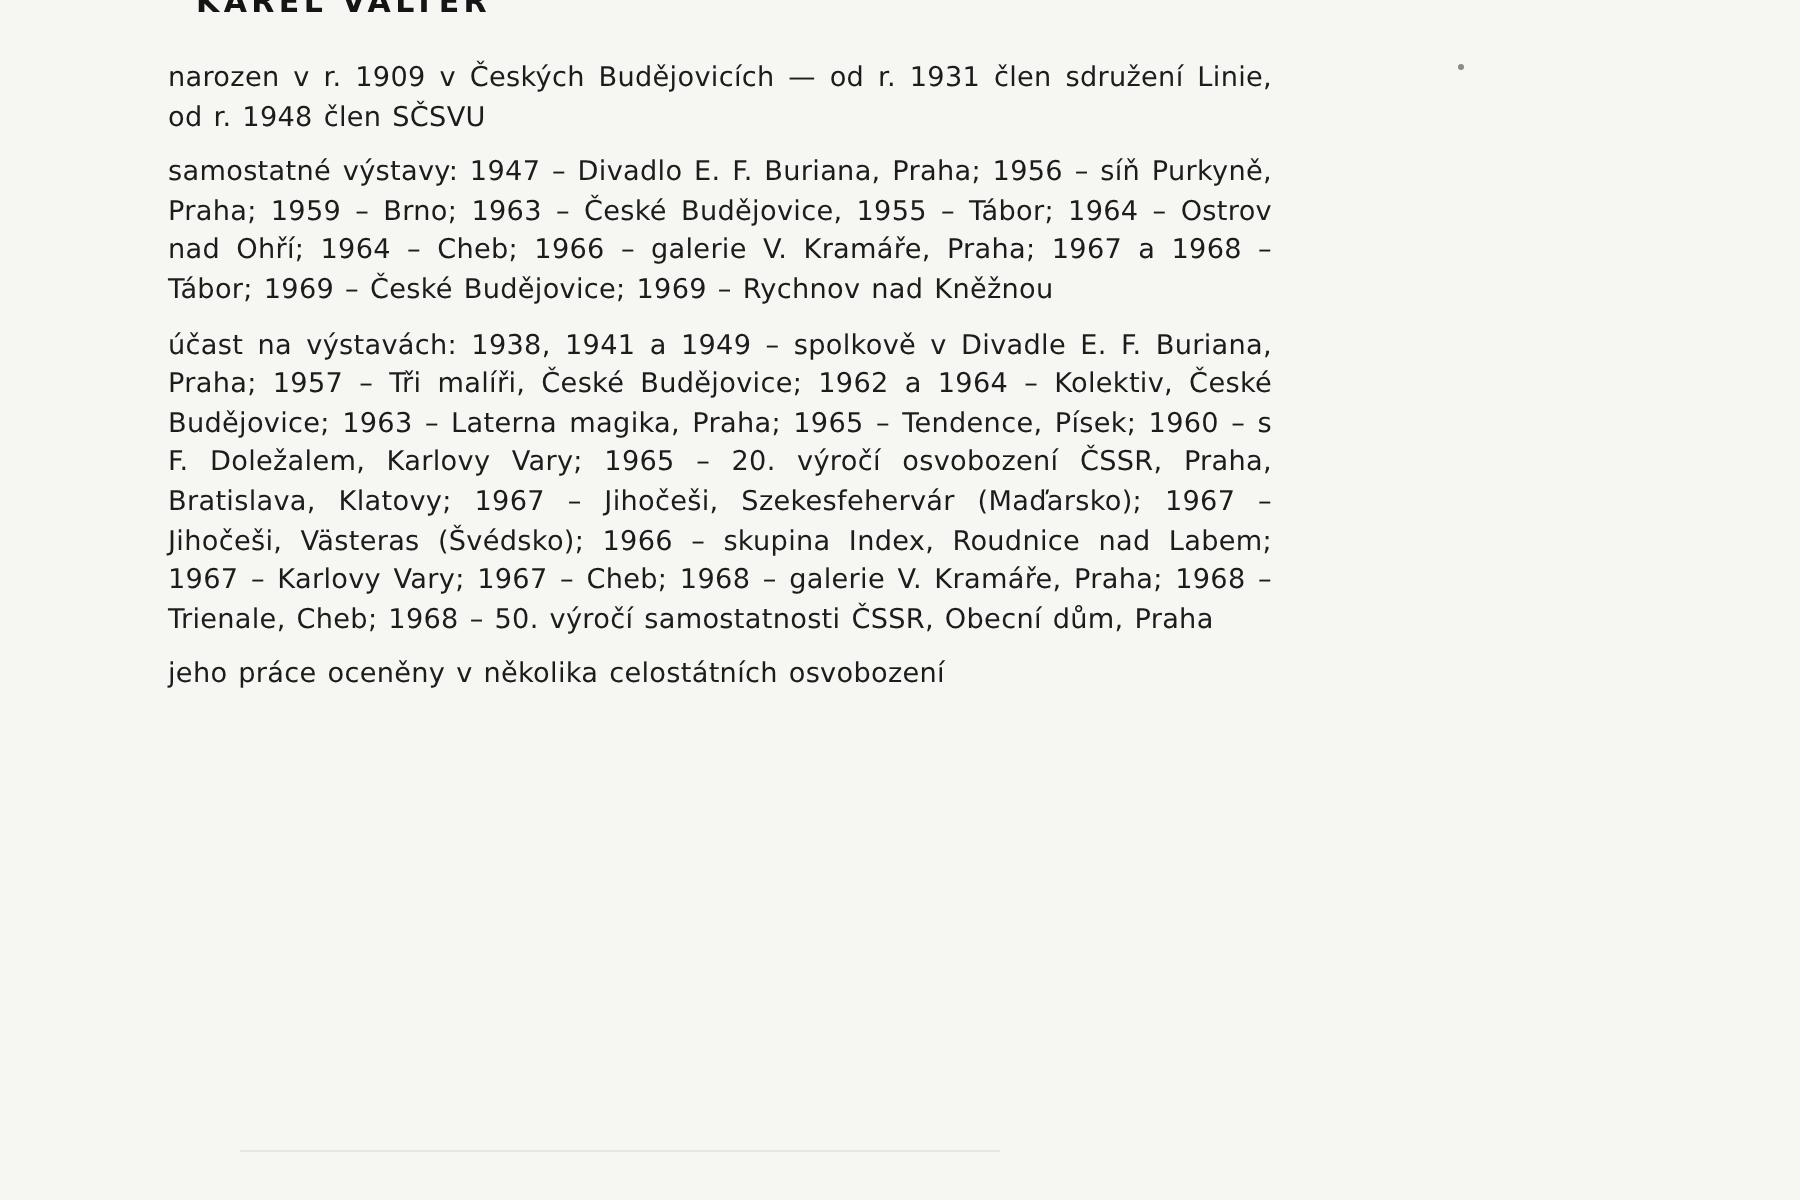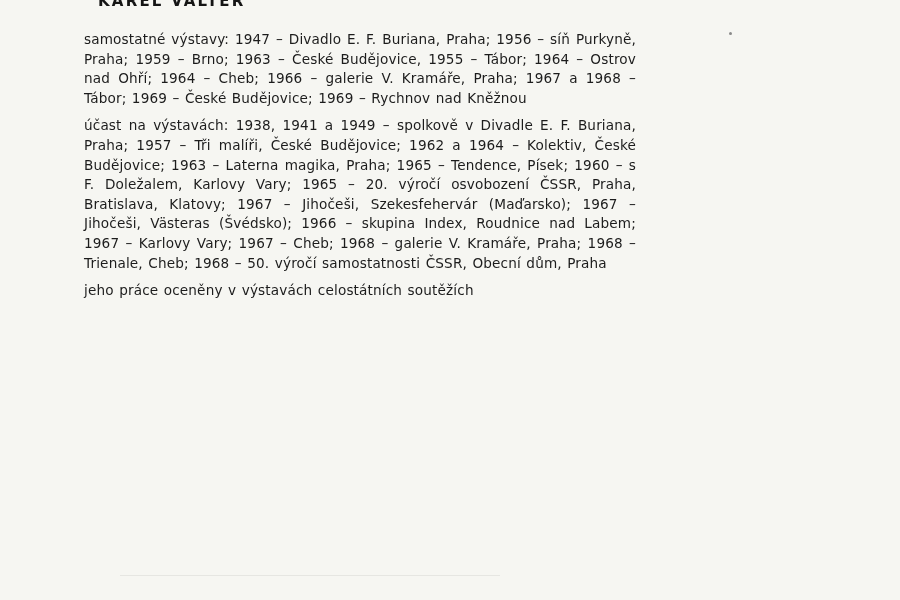--- a/index.html
+++ b/index.html
@@ -62,20 +62,21 @@
       background: #e6e6e2;
     }
   </style>
 </head>
 <body>
 
 <div class="page">
   <div class="title">KAREL VALTER</div>
 
   <div class="body">
+    <p class="para">narozen v r. 1909 v Českých Budějovicích — od r. 1931 člen sdružení Linie, od r. 1948 člen SČSVU</p>
     <p class="para">samostatné výstavy: 1947 – Divadlo E. F. Buriana, Praha; 1956 – síň Purkyně, Praha; 1959 – Brno; 1963 – České Budějovice, 1955 – Tábor; 1964 – Ostrov nad Ohří; 1964 – Cheb; 1966 – galerie V. Kramáře, Praha; 1967 a 1968 – Tábor; 1969 – České Budějovice; 1969 – Rychnov nad Kněžnou</p>
     <p class="para">účast na výstavách: 1938, 1941 a 1949 – spolkově v Divadle E. F. Buriana, Praha; 1957 – Tři malíři, České Budějovice; 1962 a 1964 – Kolektiv, České Budějovice; 1963 – Laterna magika, Praha; 1965 – Tendence, Písek; 1960 – s F. Doležalem, Karlovy Vary; 1965 – 20. výročí osvobození ČSSR, Praha, Bratislava, Klatovy; 1967 – Jihočeši, Szekesfehervár (Maďarsko); 1967 – Jihočeši, Västeras (Švédsko); 1966 – skupina Index, Roudnice nad Labem; 1967 – Karlovy Vary; 1967 – Cheb; 1968 – galerie V. Kramáře, Praha; 1968 – Trienale, Cheb; 1968 – 50. výročí samostatnosti ČSSR, Obecní dům, Praha</p>
-    <p class="para">jeho práce oceněny v výstavách celostátních soutěžích</p>
+    <p class="para">jeho práce oceněny v několika celostátních osvobození</p>
   </div>
 
   <div class="speck"></div>
   <div class="bleed"></div>
 </div>
 
 </body></html>

